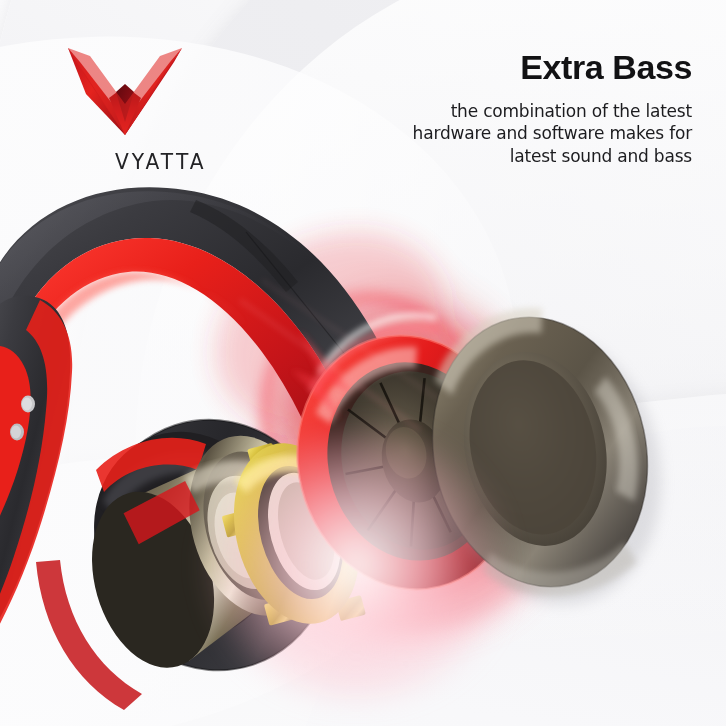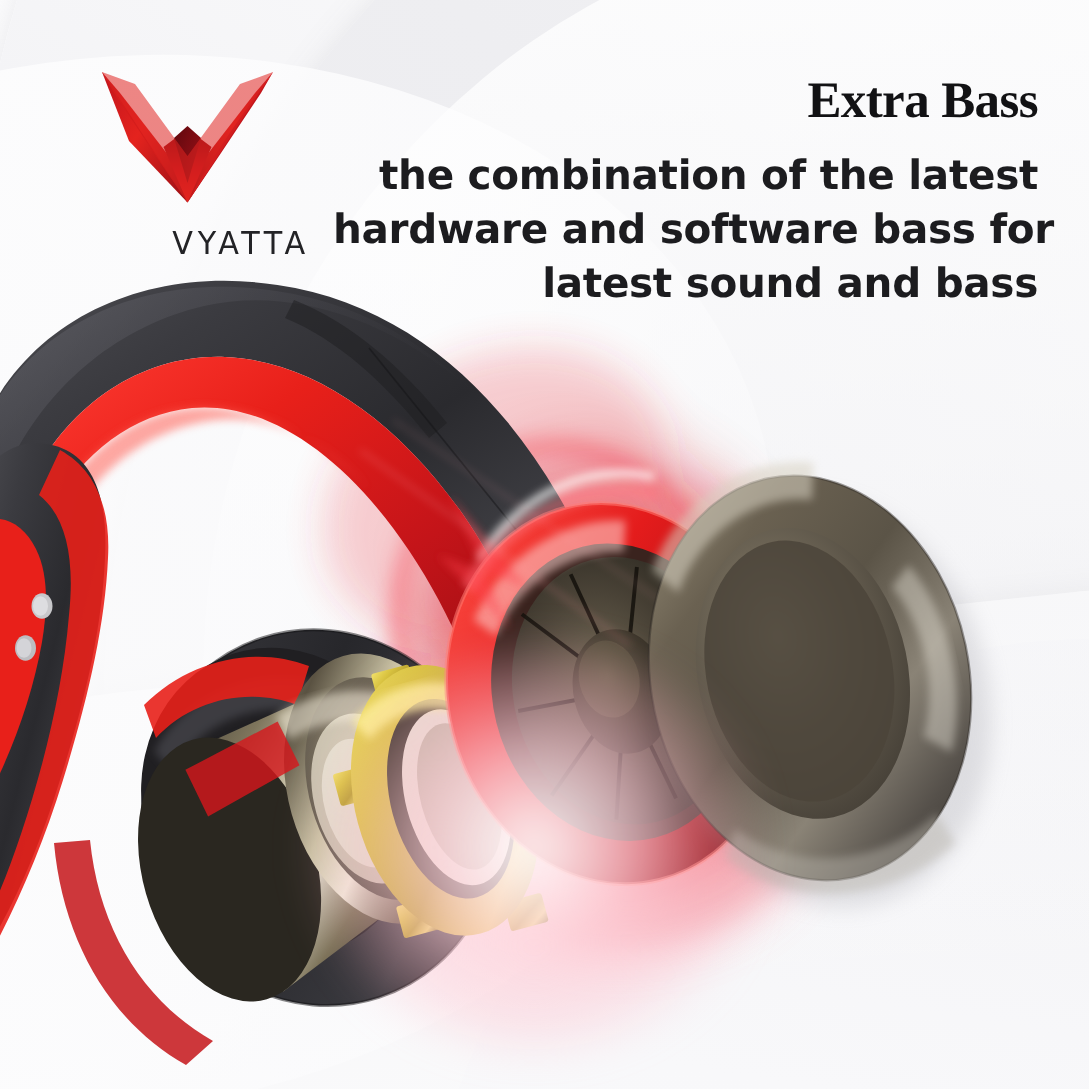--- a/index.html
+++ b/index.html
@@ -86,26 +86,26 @@
   }
 
   
   .copy{
     position:absolute; right:34px; top:50px;
     width:470px; text-align:right; z-index:40;
   }
   .headline{
     font-size:34px; font-weight:bold; color:#121214;
     letter-spacing:-.4px; line-height:1.05;
-    font-family:Liberation Serif, serif;
+    font-family:Liberation Sans, sans-serif;
   }
   .subcopy{
     margin-top:14px;
-    font-size:27px; line-height:1.34;
-    color:#1c1c1f; font-weight:700;
+    font-size:17px; line-height:1.34;
+    color:#1c1c1f; font-weight:400;
     letter-spacing:-.2px;
     font-family:"DejaVu Sans", sans-serif;
   }
   .subcopy span{display:block;white-space:nowrap;}
 
   
   .product{position:absolute;inset:0;z-index:20;pointer-events:none;}
 
   
   .glow-core{
@@ -438,18 +438,18 @@
 
       <path d="M 4,6 L 61,93 L 118,6 L 96,14 L 61,62 L 26,14 Z" fill="#E02520" opacity=".55"></path>
     </svg>
     <div class="brand-word">VYATTA</div>
   </div>
 
   <div class="copy">
     <div class="headline">Extra Bass</div>
     <div class="subcopy">
       <span>the combination of the latest</span>
-      <span>hardware and software bass for</span>
+      <span>hardware and software makes for</span>
       <span>latest sound and bass</span>
     </div>
   </div>
 
 </div>
 
 </body></html>

